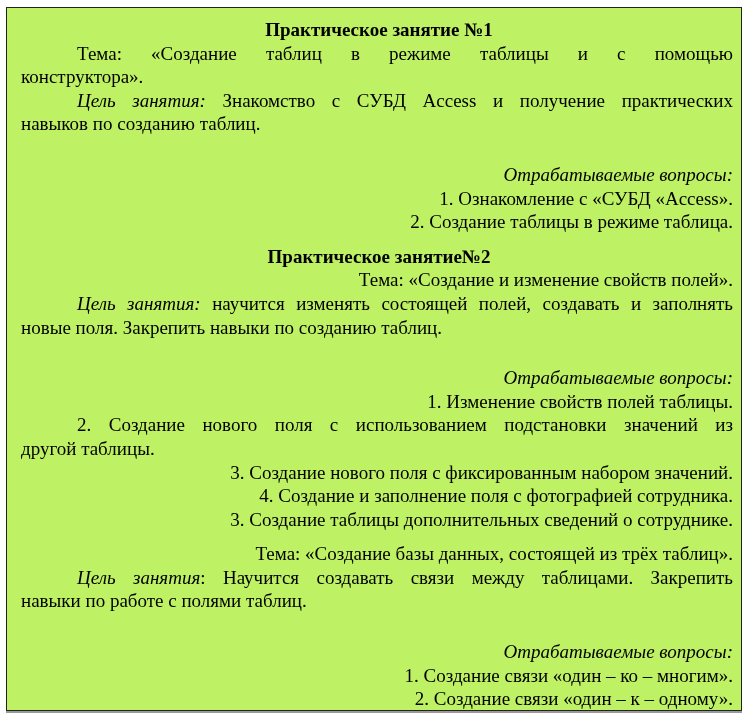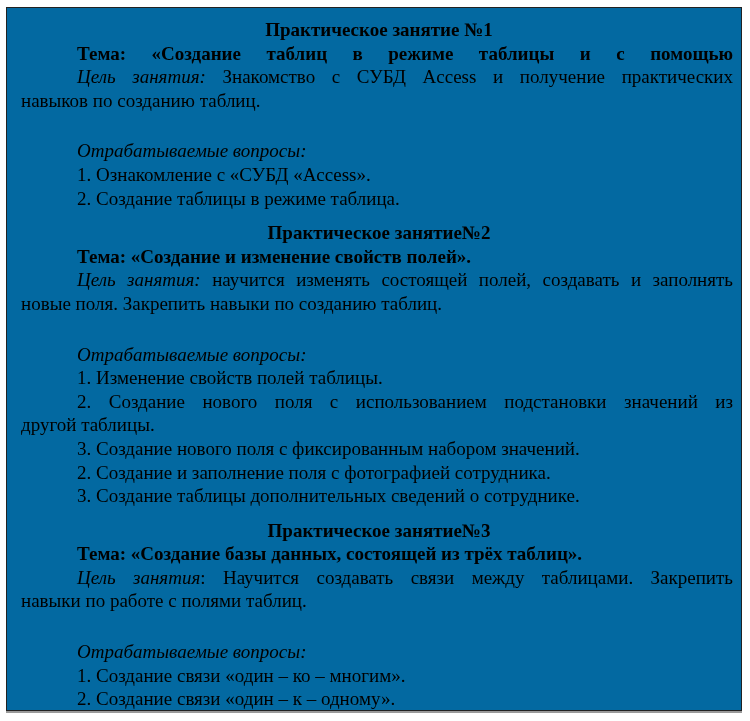--- a/index.html
+++ b/index.html
@@ -1,65 +1,65 @@
 <!DOCTYPE html>
 <html><head>
 <meta charset="utf-8">
 <style>
   html, body { margin: 0; padding: 0; background: #ffffff; }
   body { width: 750px; height: 721px; position: relative; overflow: hidden;
          font-family: "Liberation Serif", serif; color: #000; }
   .frame { position: absolute; left: 6px; top: 7px; width: 734px; height: 702px;
-           border: 1.5px solid #222; box-shadow: 0 2px 0 #9a9a9a; background: #0369a1; }
+           border: 1.5px solid #222; box-shadow: 0 2px 0 #9a9a9a; background: #bef264; }
   .content { position: absolute; left: 14px; top: 10px; width: 712px;
              font-size: 19px; line-height: 23.6px; }
   .ln { white-space: nowrap; }
   .title { text-align: center; font-weight: bold; margin-left: 4px; }
-  .ind { padding-left: 56px; }
+  .ind { padding-left: 56px; text-align: right; }
   .just { text-align: justify; text-align-last: justify; white-space: normal; }
-  .bold { font-weight: bold; }
+  .bold { font-weight: normal; }
   .it { font-style: italic; margin-top: 27px; }
   .gap { height: 11px; }
 </style>
 </head>
 <body>
 
 <div class="frame">
   <div class="content">
 
     <div>
       <div class="ln title">Практическое занятие №1</div>
       <div class="ln ind just bold"><span>Тема:</span> <span>«Создание таблиц в режиме таблицы и с помощью</span></div>
+      <div class="ln bold">конструктора».</div>
       <div class="ln ind just"><span class="it">Цель занятия:</span> <span>Знакомство с СУБД Access и получение практических</span></div>
       <div class="ln">навыков по созданию таблиц.</div>
       <div class="ln ind it">Отрабатываемые вопросы:</div>
       <div class="ln ind">1. Ознакомление с «СУБД «Access».</div>
       <div class="ln ind">2. Создание таблицы в режиме таблица.</div>
     </div>
 
     <div class="gap"></div>
 
     <div>
       <div class="ln title">Практическое занятие№2</div>
       <div class="ln ind bold"><span>Тема:</span> <span>«Создание и изменение свойств полей».</span></div>
       <div class="ln ind just"><span class="it">Цель занятия:</span> <span>научится изменять состоящей полей, создавать и заполнять</span></div>
       <div class="ln">новые поля. Закрепить навыки по созданию таблиц.</div>
       <div class="ln ind it">Отрабатываемые вопросы:</div>
       <div class="ln ind">1. Изменение свойств полей таблицы.</div>
       <div class="ln ind just">2. Создание нового поля с использованием подстановки значений из</div>
       <div class="ln">другой таблицы.</div>
       <div class="ln ind">3. Создание нового поля с фиксированным набором значений.</div>
-      <div class="ln ind">2. Создание и заполнение поля с фотографией сотрудника.</div>
+      <div class="ln ind">4. Создание и заполнение поля с фотографией сотрудника.</div>
       <div class="ln ind">3. Создание таблицы дополнительных сведений о сотруднике.</div>
     </div>
 
     <div class="gap"></div>
 
     <div>
-      <div class="ln title">Практическое занятие№3</div>
       <div class="ln ind bold"><span>Тема:</span> <span>«Создание базы данных, состоящей из трёх таблиц».</span></div>
       <div class="ln ind just"><span class="it">Цель занятия</span><span>: Научится создавать связи между таблицами. Закрепить</span></div>
       <div class="ln">навыки по работе с полями таблиц.</div>
       <div class="ln ind it">Отрабатываемые вопросы:</div>
       <div class="ln ind">1. Создание связи «один – ко – многим».</div>
       <div class="ln ind">2. Создание связи «один – к – одному».</div>
     </div>
 
   </div>
 </div>

